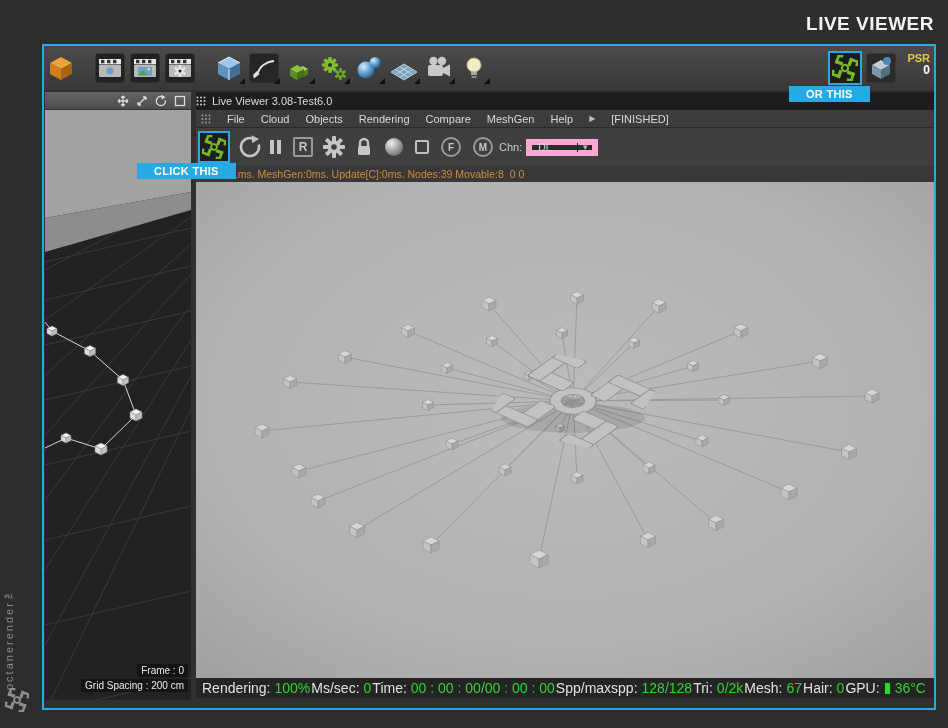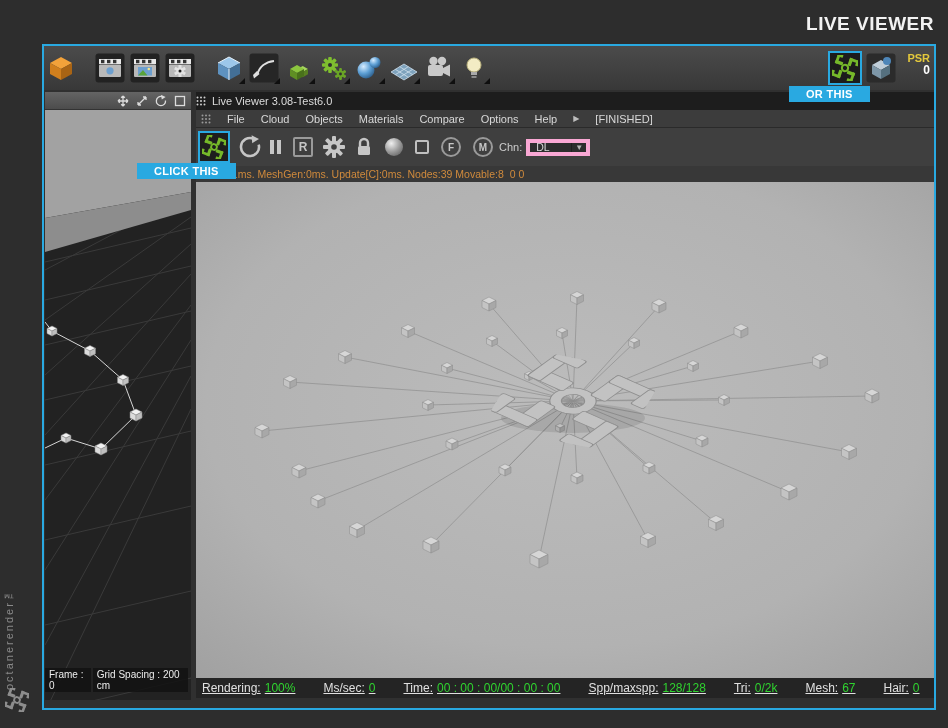--- a/index.html
+++ b/index.html
@@ -22,48 +22,48 @@
   .plugin-btn{width:30px;height:30px;margin-top:2px;display:flex;align-items:center;justify-content:center;}
   .psr{width:30px;margin-top:1px;text-align:right;line-height:1.1;}
   .psr .l1{color:#e3c83c;font-weight:bold;font-size:11px;}
   .psr .l2{color:#ffffff;font-size:12px;font-weight:bold;}
 
   
   .vp-panel{position:absolute;left:1px;top:46px;width:146px;height:608px;background:#222222;}
   .vp-bar{height:18px;background:linear-gradient(#646464,#4c4c4c);display:flex;justify-content:flex-end;align-items:center;gap:6px;padding-right:5px;border-bottom:1px solid #333;box-sizing:border-box;}
   .vpi{display:flex;align-items:center;justify-content:center;width:13px;height:13px;}
   .vp-scene{position:absolute;left:0;top:18px;}
-  .vp-labels{position:absolute;right:3px;bottom:8px;display:flex;flex-direction:row;align-items:flex-end;gap:2px;}
+  .vp-labels{position:absolute;right:3px;bottom:8px;display:flex;flex-direction:column;align-items:flex-end;gap:2px;}
   .vp-chip{background:rgba(18,18,18,.85);color:#ececec;font-size:10px;padding:1px 4px;}
 
   
   .lv{position:absolute;left:152px;top:46px;width:738px;height:606px;background:#333;}
   .lv-title{height:18px;background:#1d1d1d;color:#dcdcdc;font-size:11px;display:flex;align-items:center;gap:6px;}
   .lv-menu{height:18px;background:#3c3c3c;display:flex;align-items:center;gap:16px;padding-left:5px;font-size:11px;color:#d8d8d8;border-bottom:1px solid #2a2a2a;box-sizing:border-box;}
   .lv-menu .mi{cursor:default;}
   .lv-menu .arr{font-size:8px;color:#bdbdbd;}
   .lv-toolbar{height:38px;background:#3f3f3f;display:flex;align-items:center;padding-left:2px;}
   .lv-stats{height:16px;font-size:10.5px;color:#d08a3c;display:flex;align-items:center;padding-left:2px;background:#383838;white-space:pre;}
   .lv-render{height:496px;position:relative;background:#b3b3b3;}
-  .lv-status{height:20px;background:#242424;display:flex;align-items:center;gap:28px;padding-left:6px;font-size:12px;color:#e0e0e0;white-space:nowrap;text-decoration:underline;}
+  .lv-status{height:20px;background:#242424;display:flex;align-items:center;gap:1px;padding-left:6px;font-size:14px;color:#e0e0e0;white-space:nowrap;}
   .seg{display:inline-flex;align-items:center;gap:4px;}
   .seg .v{color:#2fd42f;}
   .meter{width:5px;height:11px;background:#2fd42f;border:1px solid #0c3b0c;}
 
   
   .oct-btn-main{width:28px;height:28px;background:#1e1e1e;border:2px solid #29a9e1;display:flex;align-items:center;justify-content:center;margin-right:8px;}
   .ltb{display:flex;align-items:center;justify-content:center;flex:0 0 auto;}
   .pause{display:flex;gap:3px;}
   .pause i{width:4px;height:14px;background:#c6c6c6;display:block;}
   .rbtn{width:20px;height:20px;border:2px solid #9a9a9a;border-radius:2px;color:#c6c6c6;font-size:12px;font-weight:bold;display:flex;align-items:center;justify-content:center;box-sizing:border-box;}
   .ball{width:18px;height:18px;border-radius:50%;background:radial-gradient(circle at 35% 30%, #efefef, #9a9a9a 50%, #4f4f4f);}
   .region{width:14px;height:14px;border:2px solid #c0c0c0;border-radius:2px;box-sizing:border-box;}
   .pin{width:20px;height:20px;border:2px solid #9a9a9a;border-radius:50%;color:#c6c6c6;font-size:10px;font-weight:bold;display:flex;align-items:center;justify-content:center;box-sizing:border-box;}
   .chn-label{color:#cccccc;font-size:11px;margin:0 4px 0 6px;}
-  .dd{width:64px;height:17px;background:#2d2d2d;border:4px solid #f9a8d4;display:flex;align-items:center;box-sizing:border-box;}
+  .dd{width:72px;height:17px;background:#2d2d2d;border:6px solid #f9a8d4;display:flex;align-items:center;box-sizing:border-box;}
   .dd .dd-val{flex:1;color:#d8d8d8;font-size:10.5px;padding-left:6px;}
   .dd .dd-arr{width:14px;text-align:center;color:#b5b5b5;font-size:8px;border-left:1px solid #1f1f1f;} .sp8{width:8px;} .sp10{width:10px;} .sp12{width:12px;}
 
   
   .tag{position:absolute;background:#29a9e1;color:#fff;font-size:11px;font-weight:bold;padding:2px 17px;letter-spacing:.3px;z-index:50;white-space:nowrap;}
   .tag-click{left:137px;top:163px;}
   .tag-or{left:789px;top:86px;}
 </style>
 </head>
 <body>
@@ -360,23 +360,23 @@
               <circle cx="5" cy="5" r="1"></circle>
               <circle cx="8.5" cy="5" r="1"></circle>
               <circle cx="1.5" cy="8.5" r="1"></circle>
               <circle cx="5" cy="8.5" r="1"></circle>
               <circle cx="8.5" cy="8.5" r="1"></circle>
             </g>
           </svg>
         <span class="mi">File</span>
         <span class="mi">Cloud</span>
         <span class="mi">Objects</span>
-        <span class="mi">Materials</span>
+        <span class="mi">Rendering</span>
         <span class="mi">Compare</span>
-        <span class="mi">Options</span>
+        <span class="mi">MeshGen</span>
         <span class="mi">Help</span>
         <span class="arr">▶</span>
         <span>[FINISHED]</span>
       </div>
       <div class="lv-toolbar">
         <div class="oct-btn-main" style="color:#76b82a;">
           <svg width="24" height="24" viewBox="-50 -50 100 100">
               <use href="#octane-swirl" x="-50" y="-50" width="100" height="100"></use>
             </svg>
         </div>

